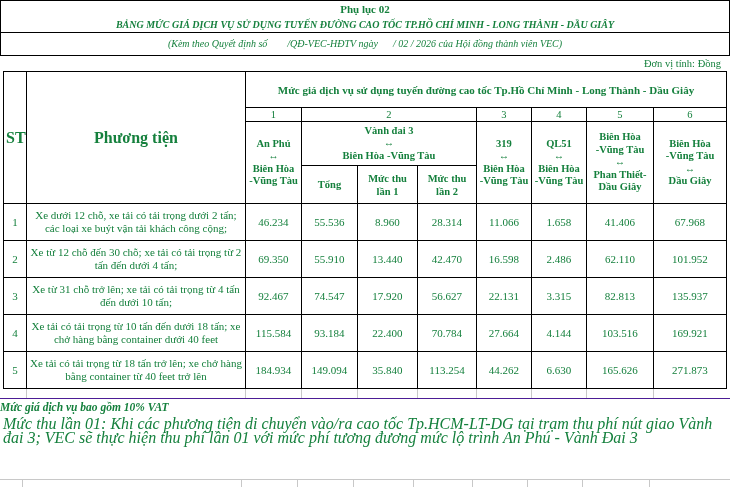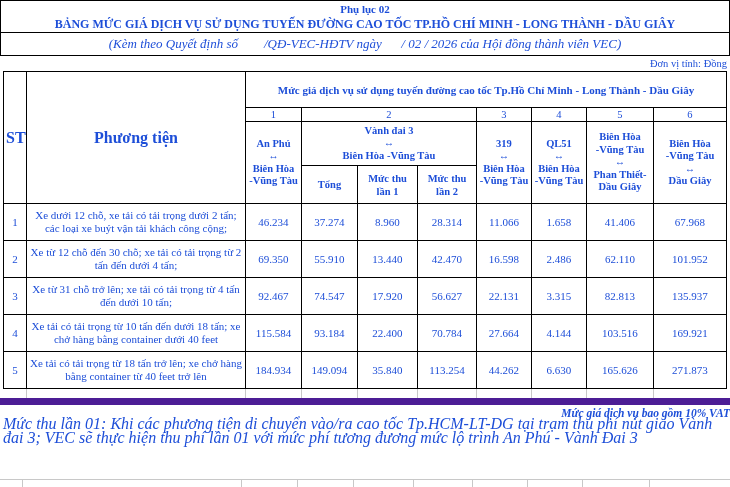--- a/index.html
+++ b/index.html
@@ -1,42 +1,42 @@
 <!DOCTYPE html>
 <html lang="vi"><head>
 <meta charset="utf-8">
 <style>
   *{box-sizing:border-box;}
   html,body{margin:0;padding:0;background:#fff;}
-  .page{width:730px;height:487px;overflow:hidden;position:relative;background:#fff;color:#1d4ed8;
+  .page{width:730px;height:487px;overflow:hidden;position:relative;background:#fff;color:#15803d;
         font-family:"Liberation Serif","DejaVu Serif",serif;}
   .title-box{border:1px solid #000;height:33px;text-align:center;padding-top:1px;}
   .appendix{font-size:11px;font-weight:bold;line-height:15px;}
-  .doc-title{font-size:12px;font-weight:bold;line-height:15px;}
+  .doc-title{font-size:10px;font-weight:bold;line-height:15px;font-style:italic;}
   .subtitle{border:1px solid #000;border-top:none;height:23px;line-height:22px;text-align:center;
-            font-style:italic;font-size:13px;white-space:pre;overflow:hidden;}
-  .unit-row{height:15px;line-height:15px;text-align:right;font-size:10.5px;padding-right:3px;}
+            font-style:italic;font-size:10px;white-space:pre;overflow:hidden;}
+  .unit-row{height:15px;line-height:15px;text-align:right;font-size:10.5px;padding-right:9px;}
   table.price-table{border-collapse:collapse;table-layout:fixed;width:723px;margin:0 auto;border:1.5px solid #000;}
   .price-table th,.price-table td{border:1px solid #000;padding:0 2px;text-align:center;vertical-align:middle;overflow:hidden;}
   .price-table thead th{font-weight:bold;}
   th.merged{height:36px;font-size:11px;white-space:nowrap;}
   tr.nums th{height:14px;font-weight:normal;font-size:10.5px;padding:0;}
   th.route{font-size:10.5px;line-height:12.5px;white-space:pre-line;}
   tr.routes{height:44px;}
   tr.subs th{height:38px;font-size:10.5px;line-height:13px;white-space:pre-line;}
   tbody tr{height:37px;}
   tbody td{font-size:11px;}
   td.vehicle{text-align:center;font-size:11px;line-height:13.5px;padding:0 3px;}
   .grid-row{width:723px;margin:0 auto;display:flex;}
   .spacer-row{height:9px;}
   .spacer-row span{height:100%;border-right:1px solid #c8c8c8;}
   .cw1{width:23px;}.cw2{width:219px;}.cw3{width:56px;}.cw4{width:56px;}.cw5{width:60px;}
   .cw6{width:59px;}.cw7{width:55px;}.cw8{width:55px;}.cw9{width:67px;}.cw10{width:73px;}
-  .vat-row{height:18px;line-height:17px;text-align:right;font-style:italic;font-weight:bold;
-           font-size:11.5px;border-top:7px solid #4c1d95;}
+  .vat-row{height:18px;line-height:17px;text-align:left;font-style:italic;font-weight:bold;
+           font-size:11.5px;border-top:1px solid #4c1d95;}
   .footnotes{padding:1px 3px 0;font-style:italic;font-size:16px;line-height:13.6px;}
   .footnotes p{margin:0;}
   .bottom-grid{position:absolute;left:0;bottom:0;width:730px;height:8px;border-top:1px solid #c8c8c8;display:flex;}
   .bottom-grid span{height:100%;border-right:1px solid #c8c8c8;}
 </style>
 </head>
 <body>
 
 <div class="page">
 
@@ -108,21 +108,21 @@
 lần 1</th>
         <th>Mức thu
 lần 2</th>
       </tr>
     </thead>
     <tbody>
       <tr>
         <td>1</td>
         <td class="vehicle">Xe dưới 12 chỗ, xe tải có tải trọng dưới 2 tấn; các loại xe buýt vận tải khách công cộng;</td>
         <td>46.234</td>
-        <td>37.274</td>
+        <td>55.536</td>
         <td>8.960</td>
         <td>28.314</td>
         <td>11.066</td>
         <td>1.658</td>
         <td>41.406</td>
         <td>67.968</td>
       </tr>
       <tr>
         <td>2</td>
         <td class="vehicle">Xe từ 12 chỗ đến 30 chỗ; xe tải có tải trọng từ 2 tấn đến dưới 4 tấn;</td>

